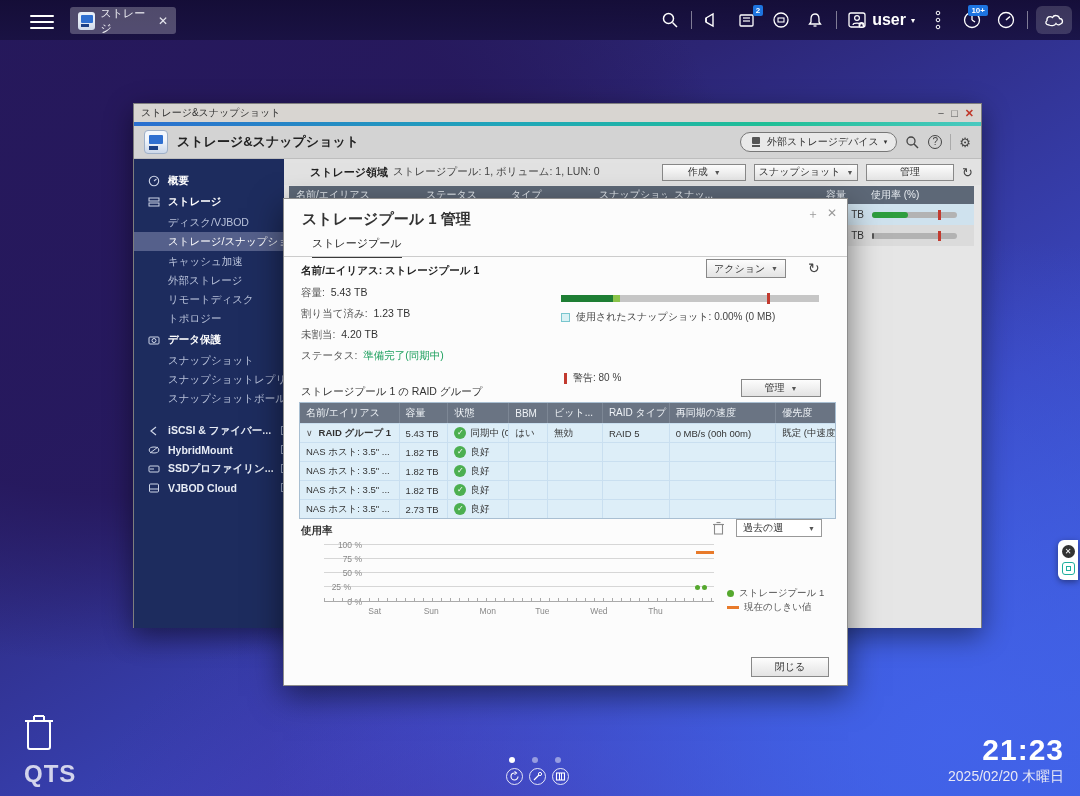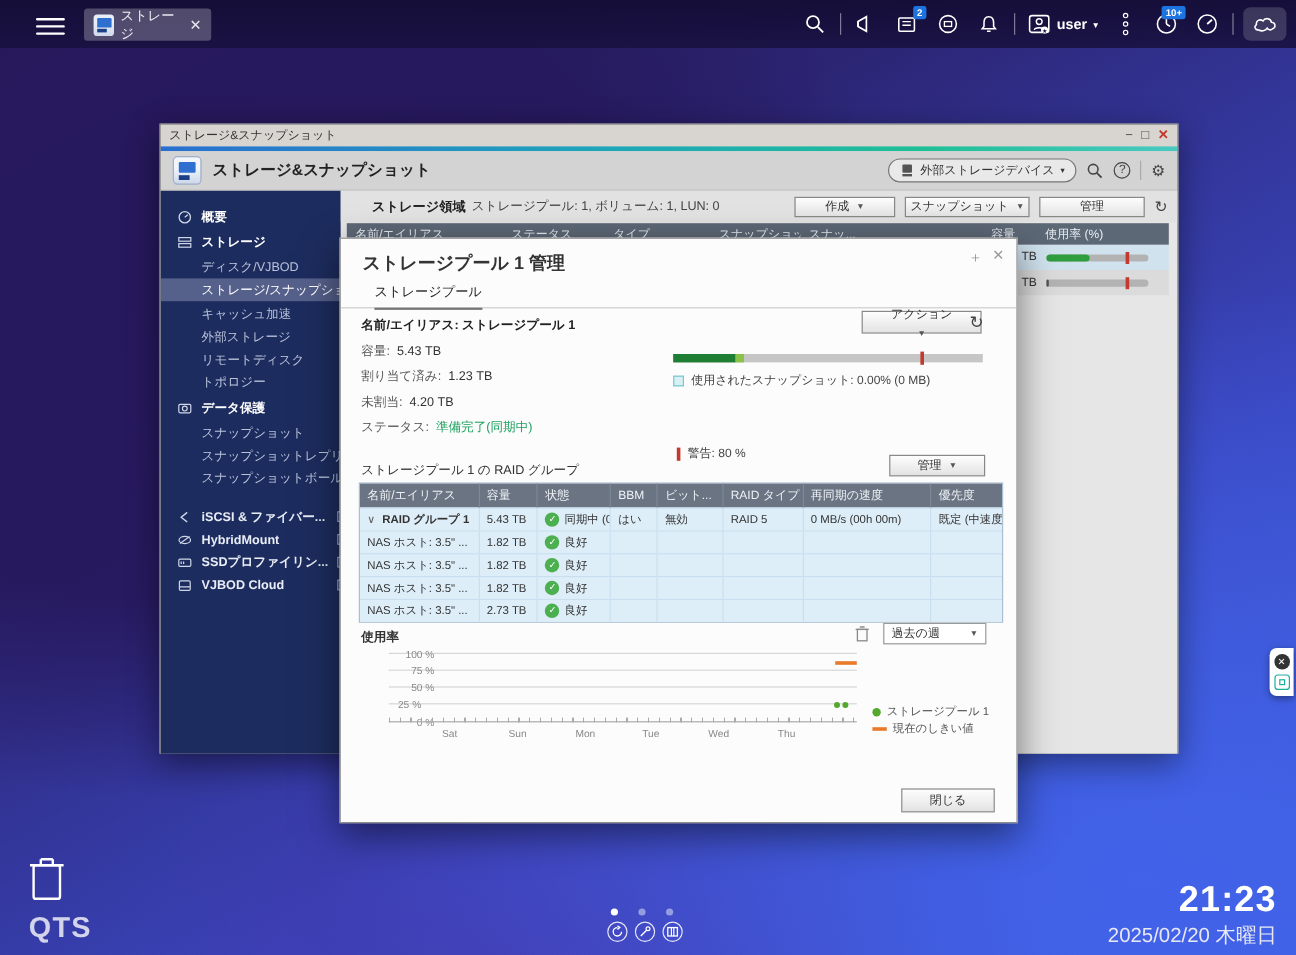--- a/index.html
+++ b/index.html
@@ -26,21 +26,21 @@
   .task-tab .appico:after { content:""; position:absolute; left:3px; top:12px; width:8px; height:3px; background:#1b3f86; }
   .task-tab .lbl { font-size:11px; color:#f0f0f5; }
   .task-tab .close { margin-left:auto; font-size:12px; color:#e7e7ee; cursor:pointer; }
   .tb-icons { position:absolute; right:0; top:0; height:40px; display:flex; align-items:center; }
   .tb-ic { position:relative; width:34px; height:40px; display:flex; align-items:center; justify-content:center; cursor:pointer; }
   .tb-ic svg { display:block; }
   .tb-div { width:1px; height:18px; background:rgba(255,255,255,.45); margin:0 4px; }
   .badge { position:absolute; top:5px; right:1px; background:#1d74e0; color:#fff; font-size:8px;
     border-radius:2px; padding:0 3px; line-height:11px; font-weight:bold; }
   .user-wrap { display:flex; align-items:center; gap:5px; padding:0 6px; cursor:pointer; }
-  .user-wrap .uname { font-size:12px; font-weight:bold; }
+  .user-wrap .uname { font-size:16px; font-weight:bold; }
   .user-wrap .caret { font-size:8px; }
   .cloud-btn { width:36px; height:28px; background:rgba(255,255,255,.16); border-radius:6px;
     display:flex; align-items:center; justify-content:center; margin:0 8px 0 4px; cursor:pointer; }
   
   .win { position:absolute; left:133px; top:103px; width:849px; height:525px;
     background:#dcdcdc; border:1px solid #7e7e7e; box-shadow:0 8px 26px rgba(0,0,0,.45); z-index:2; }
   .win-titlebar { height:18px; background:#d8d5d1; display:flex; align-items:center; padding:0 7px; }
   .win-titlebar .t { font-size:10px; color:#333; }
   .win-ctrls { margin-left:auto; display:flex; gap:7px; font-size:11px; line-height:11px; }
   .win-ctrls span { cursor:pointer; color:#555; }
@@ -90,21 +90,21 @@
     border:1px solid #8c8c8c; box-shadow:0 10px 30px rgba(0,0,0,.5); z-index:3; }
   .dlg-title { position:absolute; left:18px; top:11px; font-size:15px; font-weight:bold; color:#333; }
   .dlg-ctrl { position:absolute; top:7px; right:10px; display:flex; gap:8px; color:#999; font-size:12px; }
   .dlg-ctrl span { cursor:pointer; }
   .dlg-tab { position:absolute; left:28px; top:37px; font-size:11px; color:#222; padding-bottom:5px; border-bottom:2px solid #3a3a3a; cursor:pointer; }
   .dlg-sep { position:absolute; left:0; right:0; top:57px; height:1px; background:#ccc; }
   .inf { position:absolute; font-size:10.5px; color:#555; }
   .inf b { color:#222; font-weight:bold; }
   .inf .val { color:#333; }
   .inf .green { color:#1fa05f; }
-  .act-btn { position:absolute; left:434px; top:60px; width:100px; height:19px;flex-direction:column; }
+  .act-btn { position:absolute; left:422px; top:60px; width:80px; height:19px; }
   .dlg-refresh { position:absolute; left:524px; top:61px; font-size:14px; color:#444; cursor:pointer; }
   .cbar { position:absolute; left:277px; top:96px; width:258px; height:7px; background:#c6c6c6; }
   .cbar .seg1 { position:absolute; left:0; top:0; bottom:0; width:20.07%; background:#1e7e34; }
   .cbar .seg2 { position:absolute; left:20.07%; top:0; bottom:0; width:2.7%; background:#8bc34a; }
   .cbar .wmark { position:absolute; left:80%; top:-2px; width:3px; height:11px; background:#c23a2f; }
   .lg { position:absolute; display:flex; align-items:center; gap:6px; font-size:10px; color:#444; }
   .sw { width:9px; height:9px; display:inline-block; }
   .sw.snap { background:#d9f1f4; border:1px solid #79c6ce; }
   .sw.pool { background:#1e7e34; }
   .sw.vol { background:#8bc34a; }
@@ -145,21 +145,21 @@
   .trash-big { position:absolute; left:22px; top:712px; cursor:pointer; }
   .qts { position:absolute; left:24px; top:760px; font-size:24px; font-weight:bold; color:rgba(255,255,255,.78); letter-spacing:1px; }
   .dots { position:absolute; left:509px; top:757px; display:flex; gap:17px; }
   .dots i { width:6px; height:6px; border-radius:50%; background:rgba(255,255,255,.45); cursor:pointer; }
   .dots i.on { background:#fff; }
   .qbtns { position:absolute; left:506px; top:768px; display:flex; gap:6px; }
   .qbtn { width:17px; height:17px; border:1px solid rgba(255,255,255,.85); border-radius:50%;
     display:flex; align-items:center; justify-content:center; cursor:pointer; }
   .clock { position:absolute; right:16px; top:733px; text-align:right; color:#fff; }
   .clock .t { font-size:30px; font-weight:bold; letter-spacing:1px; }
-  .clock .d { font-size:17px; margin-top:1px; color:#e8e8f5; }
+  .clock .d { font-size:14px; margin-top:1px; color:#e8e8f5; }
   .sidewidget { position:absolute; left:1058px; top:540px; width:20px; height:40px; background:#fff;
     border-radius:6px 0 0 6px; box-shadow:0 2px 6px rgba(0,0,0,.4); display:flex; flex-direction:column; align-items:center; justify-content:center; gap:4px; }
   .sw-close { width:13px; height:13px; border-radius:50%; background:#333; color:#fff; font-size:8px; line-height:13px; text-align:center; cursor:pointer; }
   .sw-disp { width:13px; height:13px; border:1px solid #1fae9e; border-radius:3px; position:relative; cursor:pointer; }
   .sw-disp:before { content:""; position:absolute; left:3px; top:3px; right:3px; bottom:3px; border:1px solid #1fae9e; }
 </style>
 </head>
 <body>
 
 <div class="stage">

